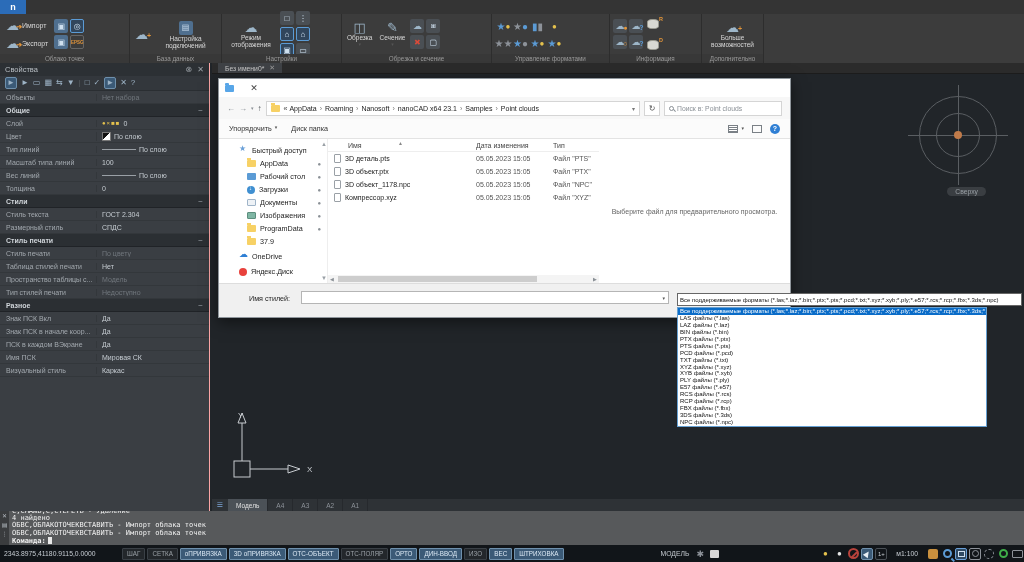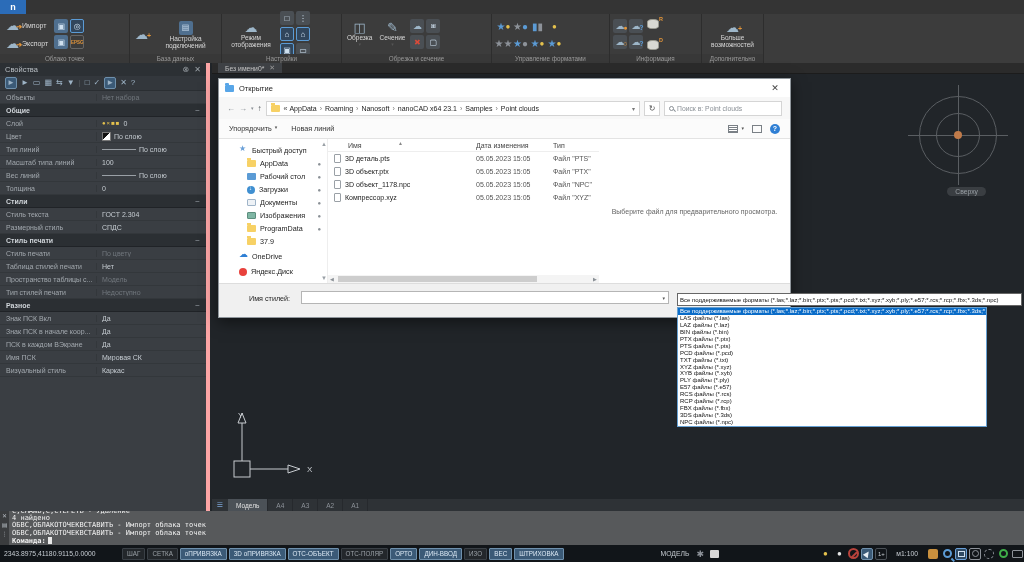--- a/index.html
+++ b/index.html
@@ -26,21 +26,21 @@
   .mini.pic { background:#4f6f8f; } .mini.lite { border:1px solid #5b9bd5; background:#31465c; }
   .mini.plain { background:#4a4f54; }
   .mini.epsg { background:transparent; color:#e2953a; font-size:4.5px; font-weight:bold; border:1px solid #666; }
   .stars { display:grid; grid-template-columns:repeat(4,17px); grid-auto-rows:17px; align-content:center; }
   .star-cell { display:flex; align-items:center; justify-content:center; font-size:10px; }
   .st-blue{color:#5b9bd5;} .st-gray{color:#8d9299;} .st-bulb{color:#e4c14d; font-size:8px;}
   .cyl { width:12px; height:10px; border-radius:5px/3px; background:#d8d8d2; border:1px solid #9a9a90; position:relative; }
   .cyl .tag { position:absolute; top:-4px; right:-5px; font-size:5.5px; color:#e2953a; font-weight:bold; }
 
   
-  #props { position:absolute; top:63px; left:0; width:210px; bottom:51px; background:#3a3e43; border-right:4px solid #fca5a5; z-index:4; display:flex; flex-direction:column; }
+  #props { position:absolute; top:63px; left:0; width:210px; bottom:51px; background:#3a3e43; border-right:1px solid #fca5a5; z-index:4; display:flex; flex-direction:column; }
   .props-title { height:13px; background:#2c3034; color:#b9bfc5; font-size:7.5px; display:flex; align-items:center; padding:0 5px; }
   .props-title .sp { flex:1; }
   .props-title .tbtn { color:#9aa0a6; font-size:8px; margin-left:5px; }
   .props-tools { height:15px; display:flex; align-items:center; gap:4px; padding:0 5px; background:#33373c; border-bottom:1px solid #2a2e32; }
   .ptool { font-size:8px; color:#9db3c6; line-height:10px; }
   .ptool.hl { background:#3b5a77; border:1px solid #6f90ac; border-radius:2px; padding:0 1px; }
   #prop-rows { flex:1; overflow:hidden; }
   .prow { height:13px; display:flex; align-items:center; font-size:7px; border-bottom:1px solid #33373b; }
   .prow .pl { width:96px; padding-left:6px; color:#a3a9af; white-space:nowrap; overflow:hidden; }
   .prow .pv { flex:1; color:#c6ccd2; border-left:1px solid #33373b; padding-left:5px; display:flex; align-items:center; gap:3px; white-space:nowrap; overflow:hidden; }
@@ -551,21 +551,20 @@
         <div class="ltab">A2</div>
 
         <div class="ltab">A1</div>
       </div>
   </div>
 </div>
 
 <div id="dialog">
   <div class="dlg-title">
     <span class="dico"></span>
-    <span class="ttl">Открытие</span>
     <span class="dlg-close">✕</span>
   </div>
   <div class="dlg-address">
     <span class="nav-arrow">←</span>
     <span class="nav-arrow">→</span>
     <span class="nav-arrow" style="font-size:5px;">▾</span>
     <span class="nav-arrow up">↑</span>
     <div class="crumb-box">
       <span class="crumb-folder"></span>
       <span class="crumb-prefix">«</span>
@@ -590,21 +589,21 @@
       <span class="mag"></span>
       <span>Поиск в: Point clouds</span>
     </div>
   </div>
   <div class="dlg-toolbar">
     <span class="tb-item">
       <span>Упорядочить</span>
       <span class="tb-caret">▾</span>
     </span>
     <span class="tb-item">
-      <span>Новая линий</span>
+      <span>Диск папка</span>
     </span>
     <span class="tb-right">
       <span class="tb-item">
         <span class="vico lines"></span>
         <span class="tb-caret">▾</span>
       </span>
       <span class="vico"></span>
       <span class="help-ico">?</span>
     </span>
   </div>

